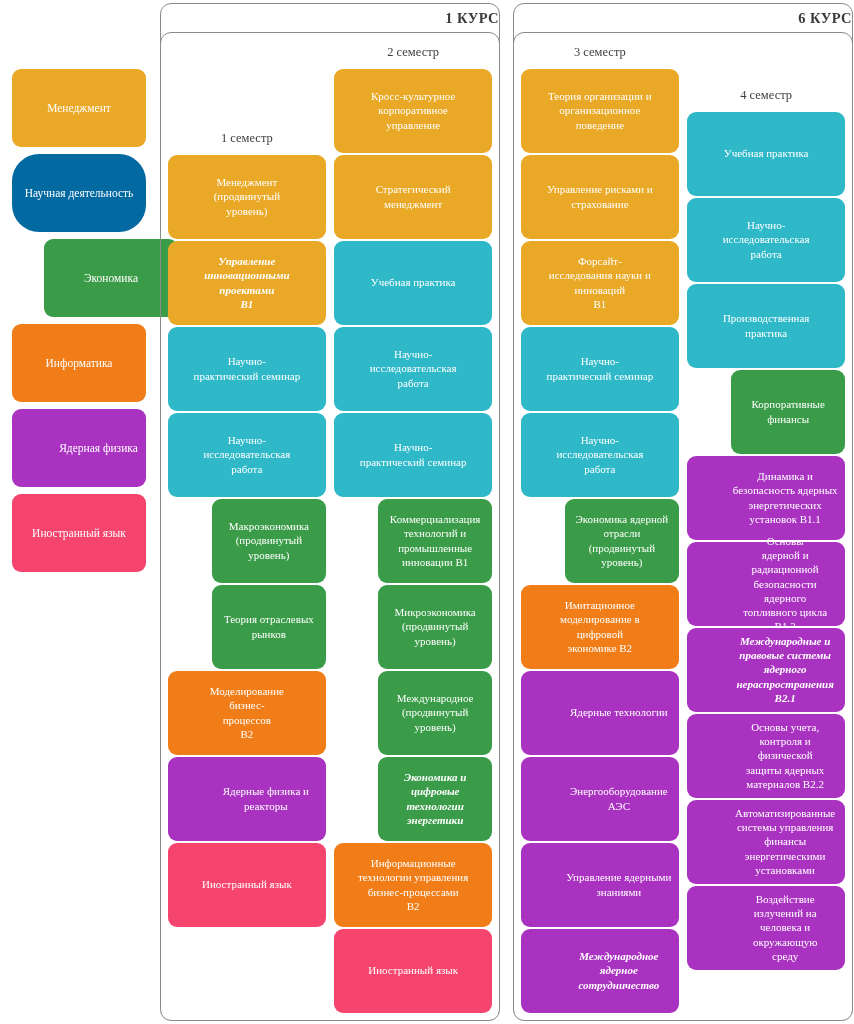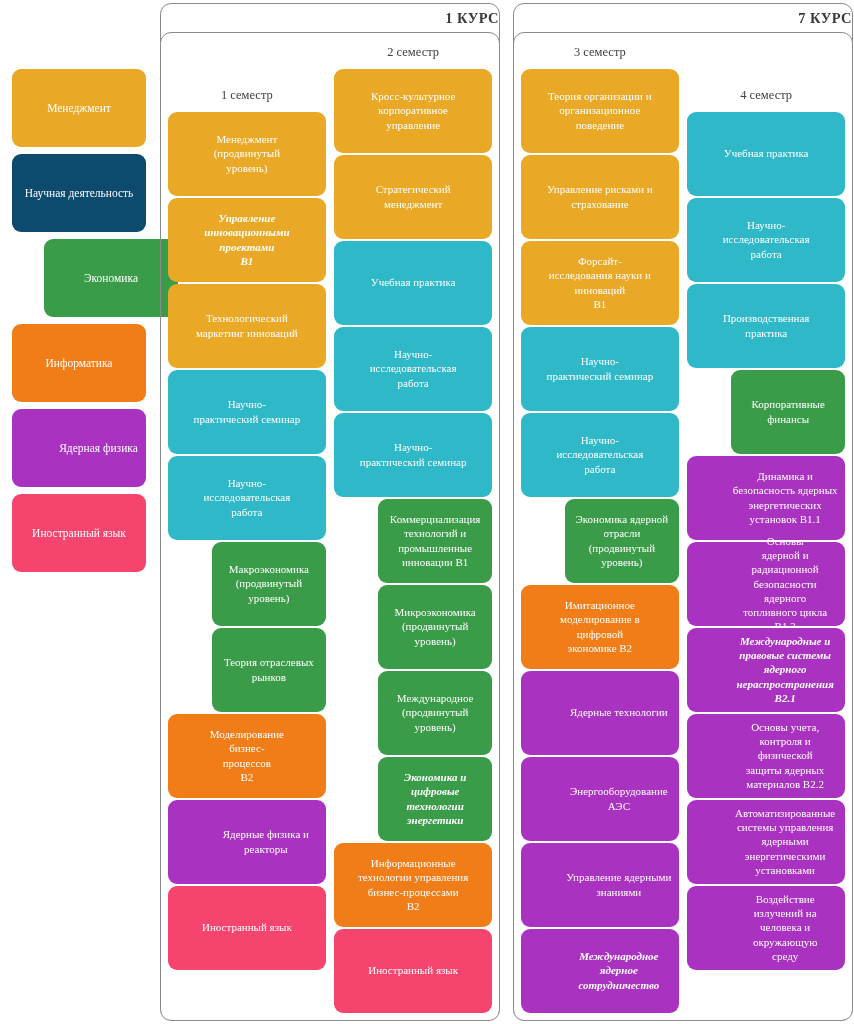--- a/index.html
+++ b/index.html
@@ -134,21 +134,21 @@
 </style>
 </head>
 <body>
 
 <div id="root">
 
   <div class="legend">
       <div class="legend-item c-management" style="background: rgb(233, 168, 37);">
         <span>Менеджмент</span>
       </div>
-      <div class="legend-item c-research" style="background: #0c4a6e;">
+      <div class="legend-item c-research" style="background: #0369a1; border-radius: 27px;">
         <span>Научная деятельность</span>
       </div>
       <div class="legend-item c-economics" style="background: rgb(58, 156, 72);">
         <span>Экономика</span>
       </div>
       <div class="legend-item c-informatics" style="background: rgb(240, 125, 23);">
         <span>Информатика</span>
       </div>
       <div class="legend-item c-nuclear" style="background: rgb(169, 50, 192);">
         <span>Ядерная физика</span>
@@ -169,24 +169,20 @@
                 <span class="txt">Менеджмент
 (продвинутый
 уровень)</span>
               </div>
               <div class="card c-management italic">
                 <span class="txt">Управление
 инновационными
 проектами
 В1</span>
               </div>
-              <div class="card c-management">
-                <span class="txt">Технологический
-маркетинг инноваций</span>
-              </div>
               <div class="card c-research">
                 <span class="txt">Научно-
 практический семинар</span>
               </div>
               <div class="card c-research">
                 <span class="txt">Научно-
 исследовательская
 работа</span>
               </div>
               <div class="card c-economics">
@@ -266,21 +262,21 @@
 В2</span>
               </div>
               <div class="card c-language">
                 <span class="txt">Иностранный язык</span>
               </div>
             </div>
           </div>
         </div>
       </div>
       <div class="year">
-        <div class="year-title">7 КУРС</div>
+        <div class="year-title">6 КУРС</div>
         <div class="year-body">
           <div class="semester">
             <div class="semester-title">3 семестр</div>
             <div class="cards">
               <div class="card c-management">
                 <span class="txt">Теория организации и
 организационное
 поведение</span>
               </div>
               <div class="card c-management">
@@ -372,21 +368,21 @@
               <div class="card c-nuclear">
                 <span class="txt">Основы учета,
 контроля и
 физической
 защиты ядерных
 материалов В2.2</span>
               </div>
               <div class="card c-nuclear">
                 <span class="txt">Автоматизированные
 системы управления
-ядерными
+финансы
 энергетическими
 установками</span>
               </div>
               <div class="card c-nuclear">
                 <span class="txt">Воздействие
 излучений на
 человека и
 окружающую
 среду</span>
               </div>

